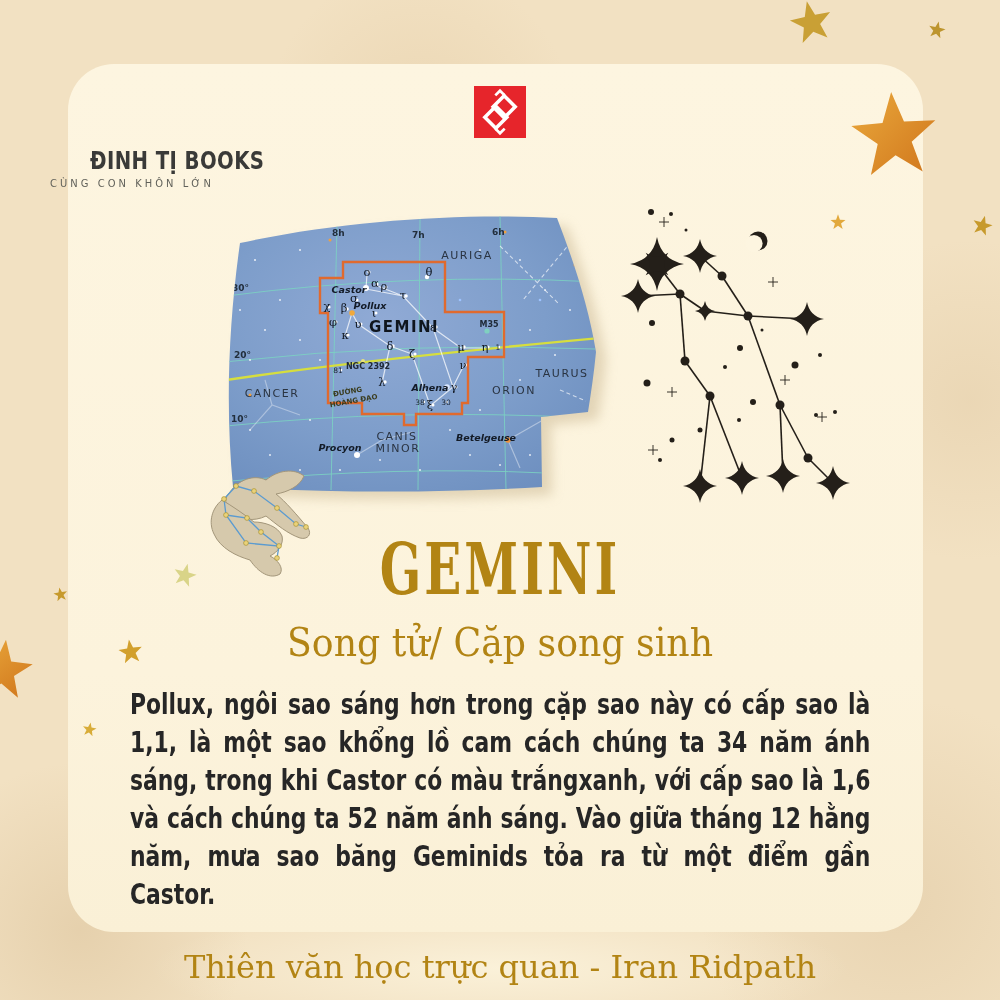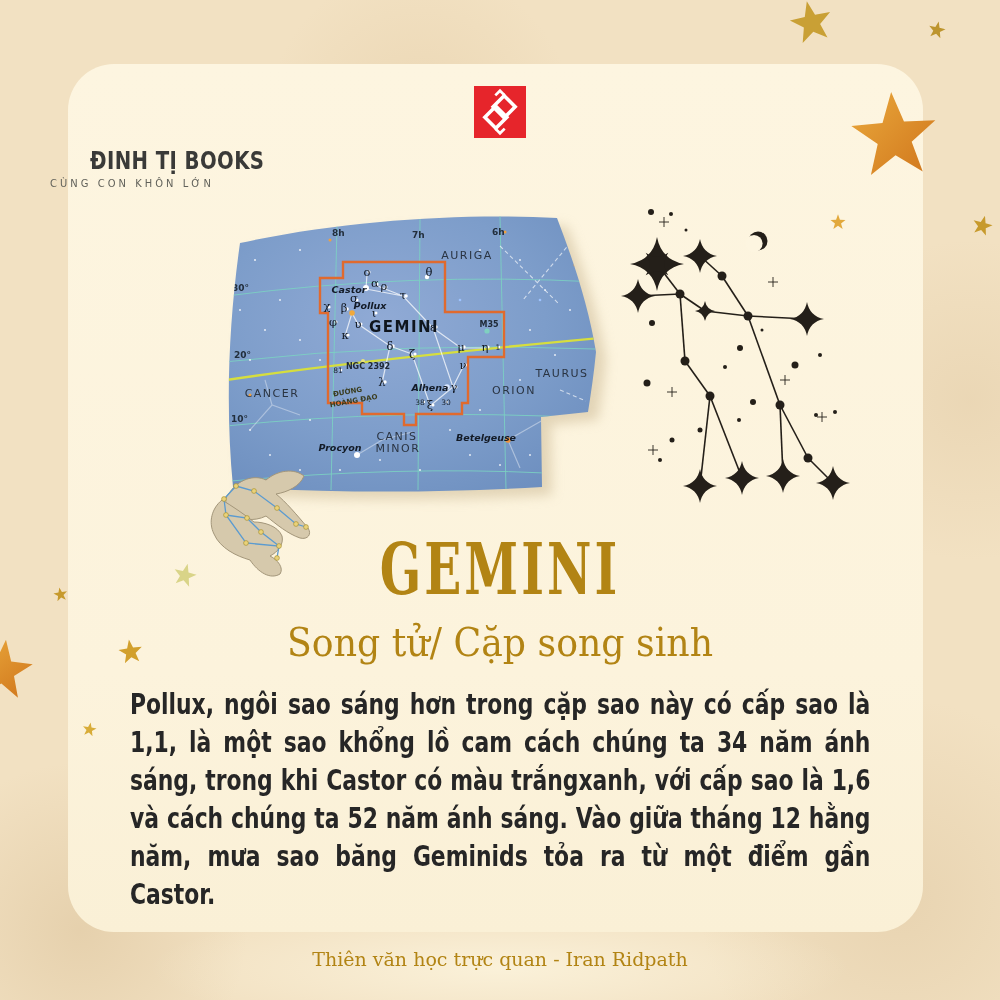--- a/index.html
+++ b/index.html
@@ -23,21 +23,21 @@
   .brand{margin-top:9px;font-weight:bold;font-size:24px;color:#3a3a38;letter-spacing:.5px;transform:scaleX(.82);transform-origin:50% 0;white-space:nowrap;}
   .tagline{margin-top:2px;font-size:11px;color:#61615a;letter-spacing:3.4px;transform:scaleX(.9);transform-origin:50% 0;white-space:nowrap;}
   .title{left:0;top:528px;width:1000px;text-align:center;font-family:"DejaVu Serif",serif;
     font-weight:bold;font-size:64px;letter-spacing:4px;color:#b28414;
     transform:scale(.76,1.1);transform-origin:50% 0;white-space:nowrap;}
   .subtitle{left:0;top:620px;width:1000px;text-align:center;font-family:"DejaVu Serif",serif;
     font-size:39px;color:#b28414;transform:scaleX(.93);transform-origin:50% 0;white-space:nowrap;}
   .body-text{left:130px;top:686px;width:948px;transform:scaleX(.781);transform-origin:0 0;
     font-size:28px;line-height:38px;font-weight:bold;color:#262626;text-align:justify;letter-spacing:0;}
   .footer{left:0;top:948px;width:1000px;text-align:center;font-family:"DejaVu Serif",serif;
-    font-size:19px;color:#b28414;}
+    font-size:32px;color:#b28414;}
   .dstar{position:absolute;z-index:4;}
   
   .ml{font-family:"DejaVu Sans",sans-serif;fill:#1c2430;}
   .hour{font-size:9px;fill:#222e3c;font-weight:bold;}
   .cname{font-size:11px;letter-spacing:1.5px;fill:#2a3442;text-anchor:middle;}
   .sname{font-size:9.5px;font-style:italic;font-weight:bold;text-anchor:middle;fill:#131b27;}
   .gemini{font-size:15px;font-weight:bold;letter-spacing:1.5px;text-anchor:middle;fill:#0f151e;}
   .greek{font-size:11.5px;font-family:"DejaVu Serif",serif;text-anchor:middle;fill:#0f151e;}
   .num{font-size:7.5px;text-anchor:middle;fill:#1c2430;}
   .obj{font-size:8px;text-anchor:middle;fill:#202a38;font-weight:bold;}

